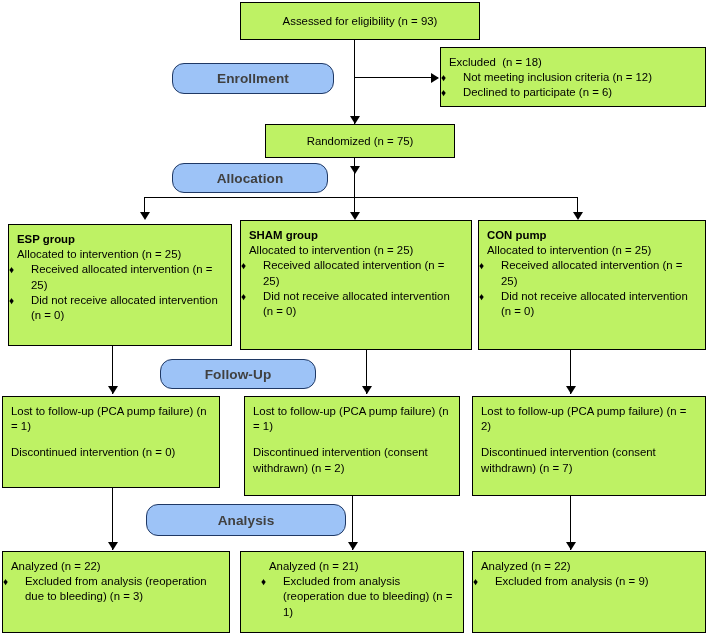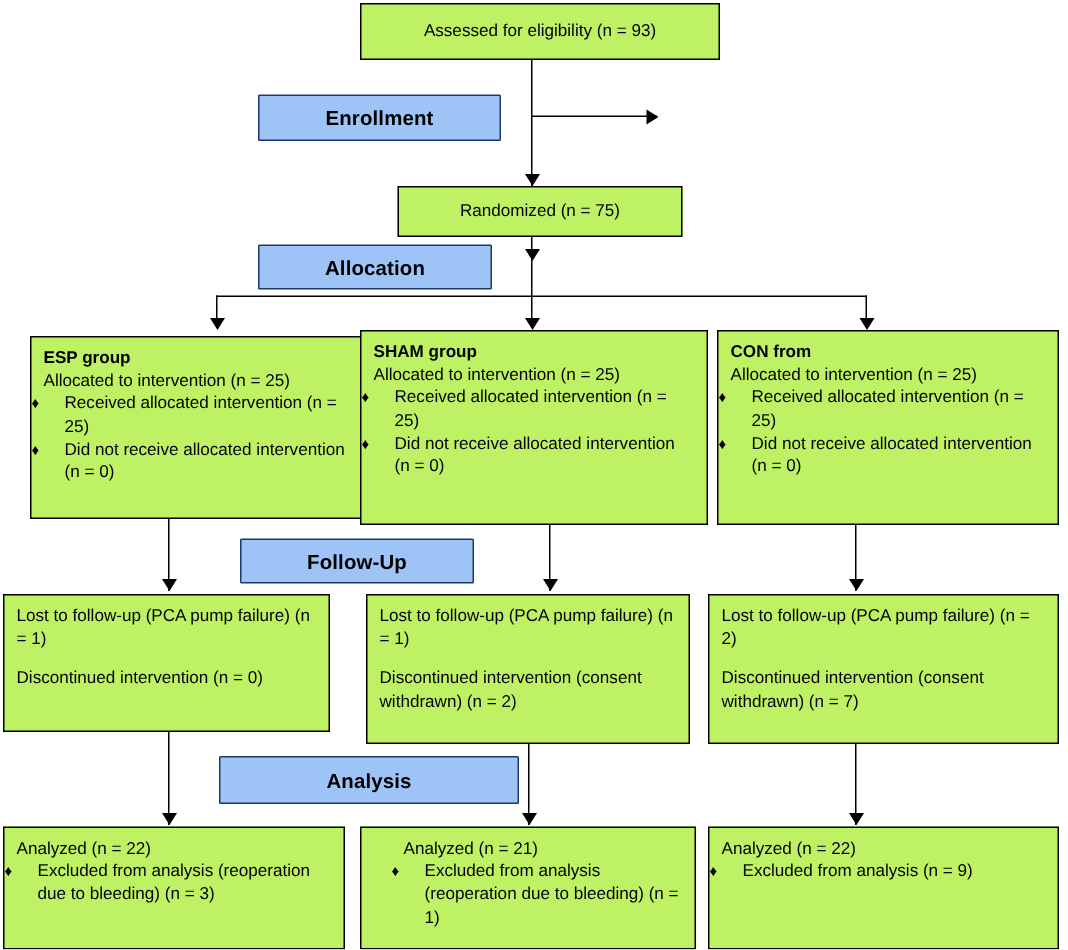--- a/index.html
+++ b/index.html
@@ -48,23 +48,23 @@
     display: block;
     height: 11px;
   }
   .centered {
     text-align: center;
   }
   .stage {
     position: absolute;
     box-sizing: border-box;
     border: 1.4px solid #1f3864;
-    border-radius: 1px;
+    border-radius: 12px;
     background: #9dc3f7;
-    color: #000000;
+    color: #404040;
     font-weight: bold;
     font-size: 13.6px;
     display: flex;
     align-items: center;
     justify-content: center;
     letter-spacing: .1px;
   }
   .vline {
     position: absolute;
     width: 1.4px;
@@ -100,20 +100,25 @@
   <div class="box centered" style="left:240px; top:2px; width:240px; height:38px; display:flex; align-items:center; justify-content:center;">
     <span class="line">Assessed for eligibility (n = 93)</span>
   </div>
 
   <div class="vline" style="left:354px; top:40px; height:84px;"></div>
   <div class="arrow-down" style="left:349.5px; top:116px;"></div>
 
   <div class="hline" style="left:354px; top:77px; width:84px;"></div>
   <div class="arrow-right" style="left:431px; top:73px;"></div>
 
+  <div class="box" style="left:440px; top:47px; width:266px; height:60px;">
+    <span class="line">Excluded  (n = 18)</span>
+    <span class="bullet"><span class="dia">♦</span><span>Not meeting inclusion criteria (n = 12)</span></span>
+    <span class="bullet"><span class="dia">♦</span><span>Declined to participate (n = 6)</span></span>
+  </div>
 
   <div class="stage" style="left:172px; top:63px; width:162px; height:31px;">
     <span>Enrollment</span>
   </div>
 
   <div class="box centered" style="left:265px; top:124px; width:190px; height:34px; display:flex; align-items:center; justify-content:center;">
     <span class="line">Randomized (n = 75)</span>
   </div>
 
   <div class="vline" style="left:354px; top:158px; height:40px;"></div>
@@ -123,36 +128,36 @@
   <div class="vline" style="left:354px; top:197px; height:18px;"></div>
   <div class="vline" style="left:577px; top:197px; height:18px;"></div>
   <div class="arrow-down" style="left:139.5px; top:212px;"></div>
   <div class="arrow-down" style="left:349.5px; top:212px;"></div>
   <div class="arrow-down" style="left:572.5px; top:212px;"></div>
 
   <div class="stage" style="left:172px; top:163px; width:156px; height:30px;text-align:center;">
     <span>Allocation</span>
   </div>
 
-  <div class="box" style="left:20px; top:224px; width:224px; height:122px;">
+  <div class="box" style="left:8px; top:224px; width:224px; height:122px;">
     <span class="title">ESP group</span>
     <span class="line">Allocated to intervention (n = 25)</span>
     <span class="bullet"><span class="dia">♦</span><span>Received allocated intervention (n = 25)</span></span>
     <span class="bullet"><span class="dia">♦</span><span>Did not receive allocated intervention (n = 0)</span></span>
   </div>
 
   <div class="box" style="left:240px; top:220px; width:232px; height:130px;">
     <span class="title">SHAM group</span>
     <span class="line">Allocated to intervention (n = 25)</span>
     <span class="bullet"><span class="dia">♦</span><span>Received allocated intervention (n = 25)</span></span>
     <span class="bullet"><span class="dia">♦</span><span>Did not receive allocated intervention (n = 0)</span></span>
   </div>
 
   <div class="box" style="left:478px; top:220px; width:228px; height:130px;">
-    <span class="title">CON from</span>
+    <span class="title">CON pump</span>
     <span class="line">Allocated to intervention (n = 25)</span>
     <span class="bullet"><span class="dia">♦</span><span>Received allocated intervention (n = 25)</span></span>
     <span class="bullet"><span class="dia">♦</span><span>Did not receive allocated intervention (n = 0)</span></span>
   </div>
 
   <div class="vline" style="left:112px; top:346px; height:48px;"></div>
   <div class="arrow-down" style="left:107.5px; top:386px;"></div>
   <div class="vline" style="left:366px; top:350px; height:44px;"></div>
   <div class="arrow-down" style="left:361.5px; top:386px;"></div>
   <div class="vline" style="left:570px; top:350px; height:44px;"></div>

